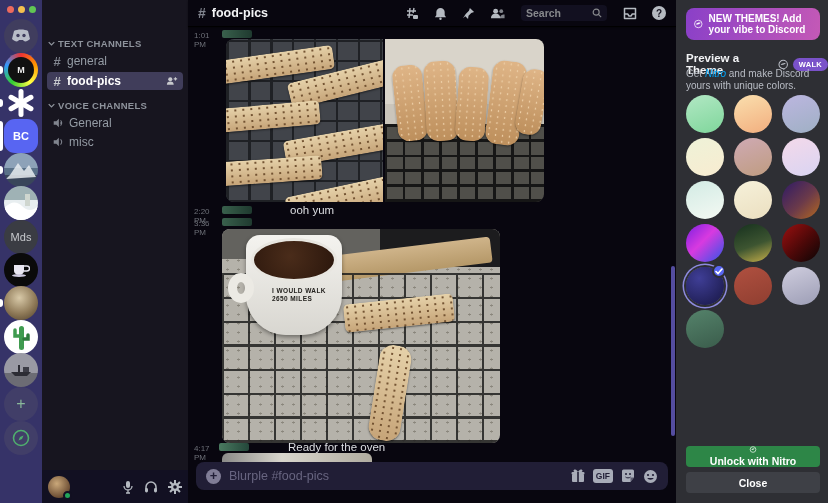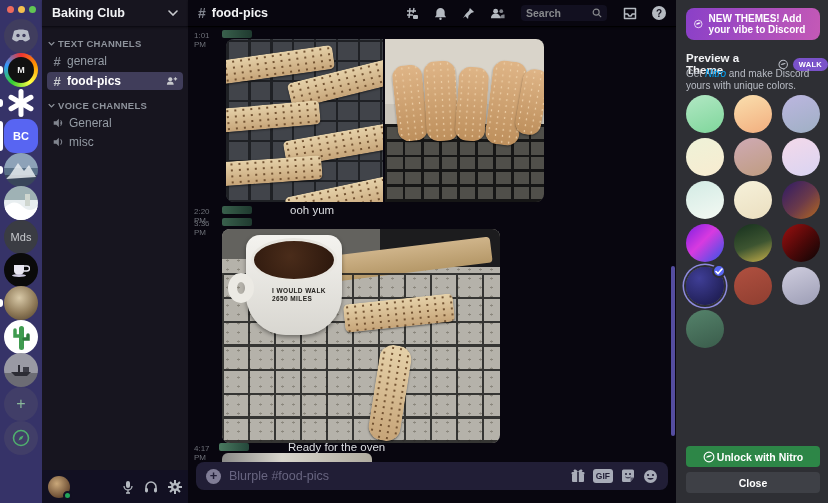--- a/index.html
+++ b/index.html
@@ -59,21 +59,21 @@
   .beta-badge { background:#7a52c9; color:#fff; font-size:7.5px; font-weight:bold; border-radius:7px; padding:2px 6px; letter-spacing:.3px; }
   .subtext { position:absolute; left:10px; top:68px; width:136px; color:#b8bcc4; font-size:10px; line-height:12px; }
   .subtext a { color:#00a8fc; text-decoration:none;font-style:italic; }
   .swatches { position:absolute; left:10px; top:95px; width:134px; display:flex; flex-wrap:wrap; column-gap:10px; row-gap:5px; }
   .swatch-cell { width:38px; height:38px; position:relative; }
   .swatch { width:38px; height:38px; border-radius:50%; }
   .swatch-cell.sel .swatch { box-shadow:0 0 0 2px #2e2f34,0 0 0 3.5px #8d8ade; }
   .check-badge { position:absolute; right:-2px; top:-3px; width:14px; height:14px; border-radius:50%; background:#5865f2; border:2px solid #2e2f34; display:flex; align-items:center; justify-content:center; }
   .tooltip { position:absolute; left:-7px; top:248px; background:#0b0b0d; color:#f2f3f5; font-size:9.5px; font-weight:bold; padding:4px 7px; border-radius:4px; white-space:nowrap; box-shadow:0 2px 6px rgba(0,0,0,.5); }
   .tooltip:after { content:""; position:absolute; left:28px; bottom:-4px; border-left:5px solid transparent; border-right:5px solid transparent; border-top:5px solid #0b0b0d; }
-  .btn { position:absolute; left:10px; width:134px; height:21px; border-radius:4px; display:flex; align-items:center; justify-content:center; gap:2px; font-size:10.5px; font-weight:bold; color:#fff; cursor:pointer; }
+  .btn { position:absolute; left:10px; width:134px; height:21px; border-radius:4px; display:flex; align-items:center; justify-content:center; gap:2px; font-size:10.5px; font-weight:bold; color:#fff; cursor:pointer;flex-direction:column; }
   .btn.green { top:446px; background:#2d8647; }
   .btn.gray { top:472px; background:#3e4046; }
 
   svg { display:block; }
 </style>
 </head>
 <body>
 
 <div class="rail">
   <div class="tl" style="left:7px;background:#ec6a5e"></div>
@@ -161,27 +161,20 @@
 
   <div class="rail-item" style="top:421px;background:#413e68">
     <svg width="18" height="18" viewBox="0 0 18 18">
         <circle cx="9" cy="9" r="7.5" fill="none" stroke="#4fae6e" stroke-width="1.6"></circle>
         <path d="M11.5 6.5 L10 10 L6.5 11.5 L8 8 Z" fill="#4fae6e"></path>
       </svg>
   </div>
 </div>
 
 <div class="sidebar">
-  <div class="guild-header">
-    <span>Baking Club</span>
-    <span class="spacer"></span>
-    <svg width="10" height="6" viewBox="0 0 10 6">
-        <path d="M1 1 L5 5 L9 1" fill="none" stroke="#c7c9cd" stroke-width="1.6" stroke-linecap="round"></path>
-      </svg>
-  </div>
 
   <div class="section-label" style="top:38px">
     <svg width="7" height="5" viewBox="0 0 10 6">
         <path d="M1 1 L5 5 L9 1" fill="none" stroke="#8e939c" stroke-width="1.8"></path>
       </svg>
     <span>TEXT CHANNELS</span>
   </div>
   <div class="chan" style="top:52px">
     <span class="hash">#</span>
     <span>general</span>

